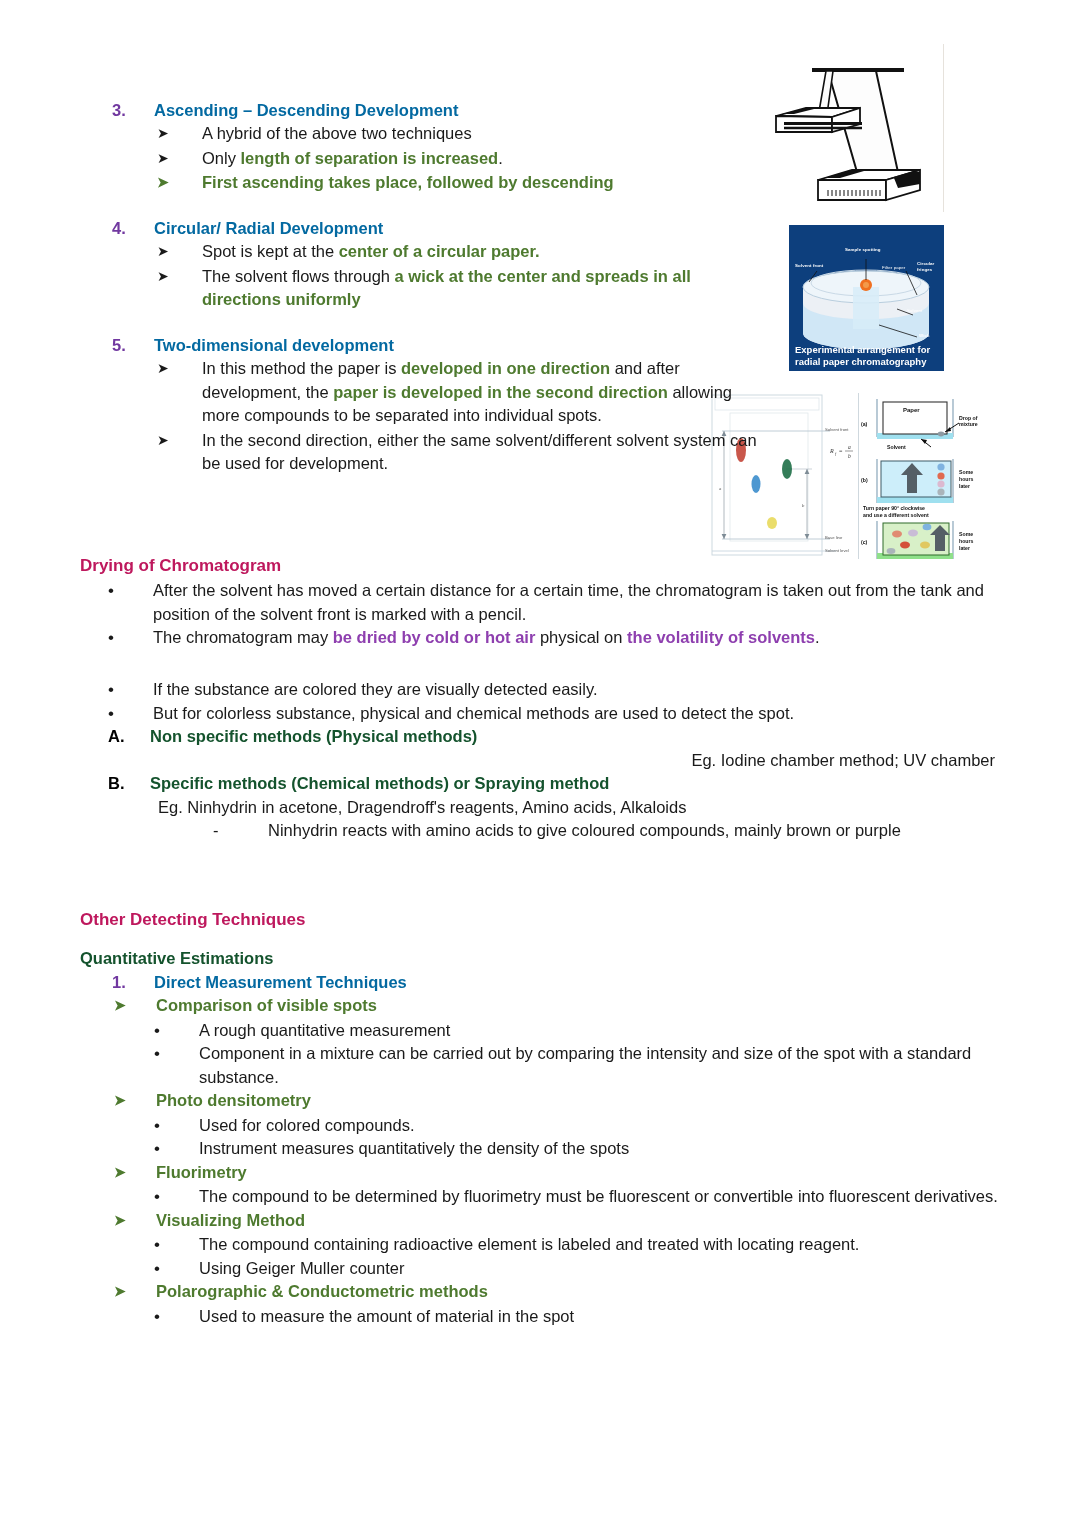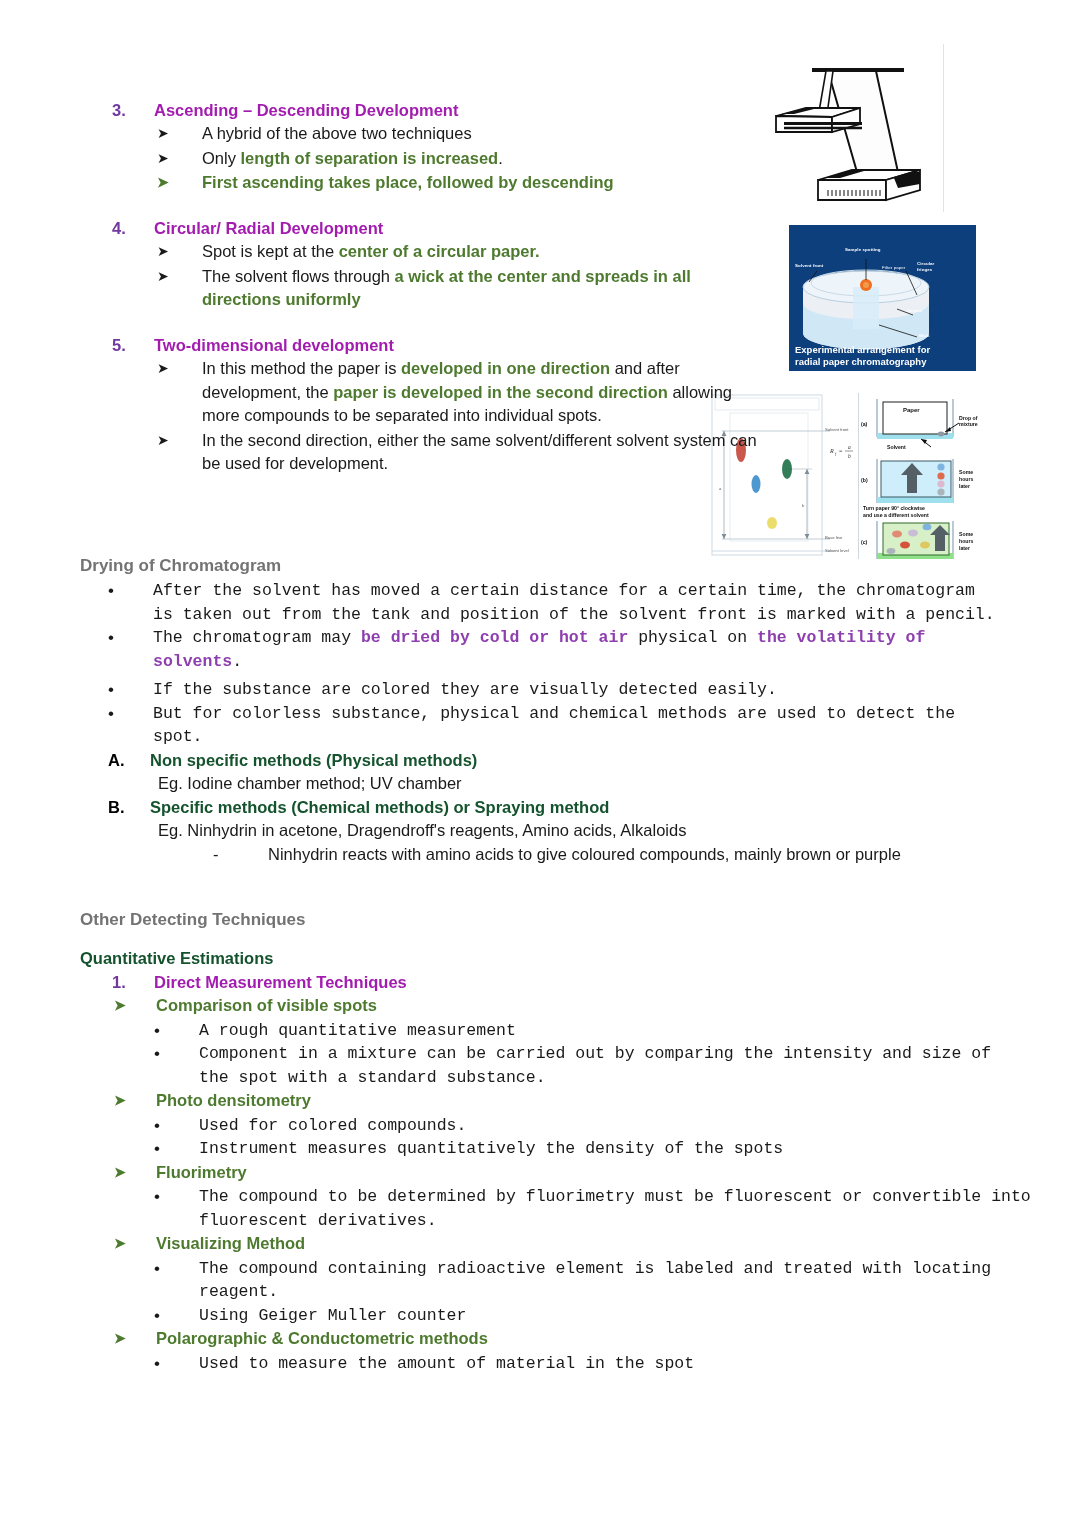--- a/index.html
+++ b/index.html
@@ -16,23 +16,23 @@
     overflow: hidden;
   }
   .page {
     position: absolute;
     inset: 0;
     background: #fff;
   }
 
   
   .txt { font-size: 16.5px; line-height: 23.5px; }
-  .purple-head { color: #a21caf; font-weight: bold; }
+  .purple-head { color: #0369a1; font-weight: bold; }
   .green { color: #4E7A2F; font-weight: bold; }
-  .red-head { color: #737373; font-weight: bold; font-size: 17px; }
+  .red-head { color: #be185d; font-weight: bold; font-size: 17px; }
   .black-bold { color: #14532d; font-weight: bold; }
   .violet-inline { color: #8E3FAF; font-weight: bold; }
 
   
   .numrow {
     position: absolute;
     display: flex;
     align-items: flex-start;
   }
   .numrow .num {
@@ -65,21 +65,21 @@
   .dot-item {
     display: flex;
     align-items: flex-start;
   }
   .dot-item > .marker {
     flex: 0 0 45px;
     width: 45px;
     font-size: 17px;
     line-height: 23.5px;
   }
-  .dot-item > .body { flex: 1 1 auto; font-family: Liberation Mono, monospace; }
+  .dot-item > .body { flex: 1 1 auto; }
 
   .dash-item { display: flex; align-items: flex-start; }
   .dash-item > .marker { flex: 0 0 55px; width: 55px; line-height: 23.5px; }
   .dash-item > .body { flex: 1 1 auto; }
 
   .lettered { display: flex; align-items: flex-start; }
   .lettered > .marker {
     flex: 0 0 42px; width: 42px; font-weight: bold; color: #000;
     font-size: 16.5px; line-height: 23.5px;
   }
@@ -90,21 +90,21 @@
   
   .fig-appar {
     position: absolute;
     left: 768px; top: 44px; width: 175px; height: 168px;
     border-right: 1.5px solid #e6e2dc;
   }
 
   
   .fig-radial {
     position: absolute;
-    left: 789px; top: 225px; width: 187px; height: 146px;
+    left: 789px; top: 225px; width: 155px; height: 146px;
     background: #0d3f7d;
     overflow: hidden;
   }
   .fig-radial .lbl {
     position: absolute;
     color: #ffffff;
     font-size: 4.4px;
     font-weight: bold;
     letter-spacing: .1px;
     white-space: nowrap;
@@ -402,21 +402,21 @@
       </div>
       <div class="dot-item">
         <span class="marker">•</span>
         <span class="body">But for colorless substance, physical and chemical methods are used to detect the spot.</span>
       </div>
 
       <div class="lettered">
         <span class="marker">A.</span>
         <span class="body black-bold">Non specific methods (Physical methods)</span>
       </div>
-      <div style="padding-left:50px;">Eg. Iodine chamber method; UV chamber</div>
+      <div style="padding-left:50px;text-align:right;">Eg. Iodine chamber method; UV chamber</div>
 
       <div class="lettered">
         <span class="marker">B.</span>
         <span class="body black-bold">Specific methods (Chemical methods) or Spraying method</span>
       </div>
       <div style="padding-left:50px;">Eg. Ninhydrin in acetone, Dragendroff's reagents, Amino acids, Alkaloids</div>
 
       <div class="dash-item" style="padding-left:105px; width:790px;">
         <span class="marker">-</span>
         <span class="body">Ninhydrin reacts with amino acids to give coloured compounds, mainly brown or purple</span>

